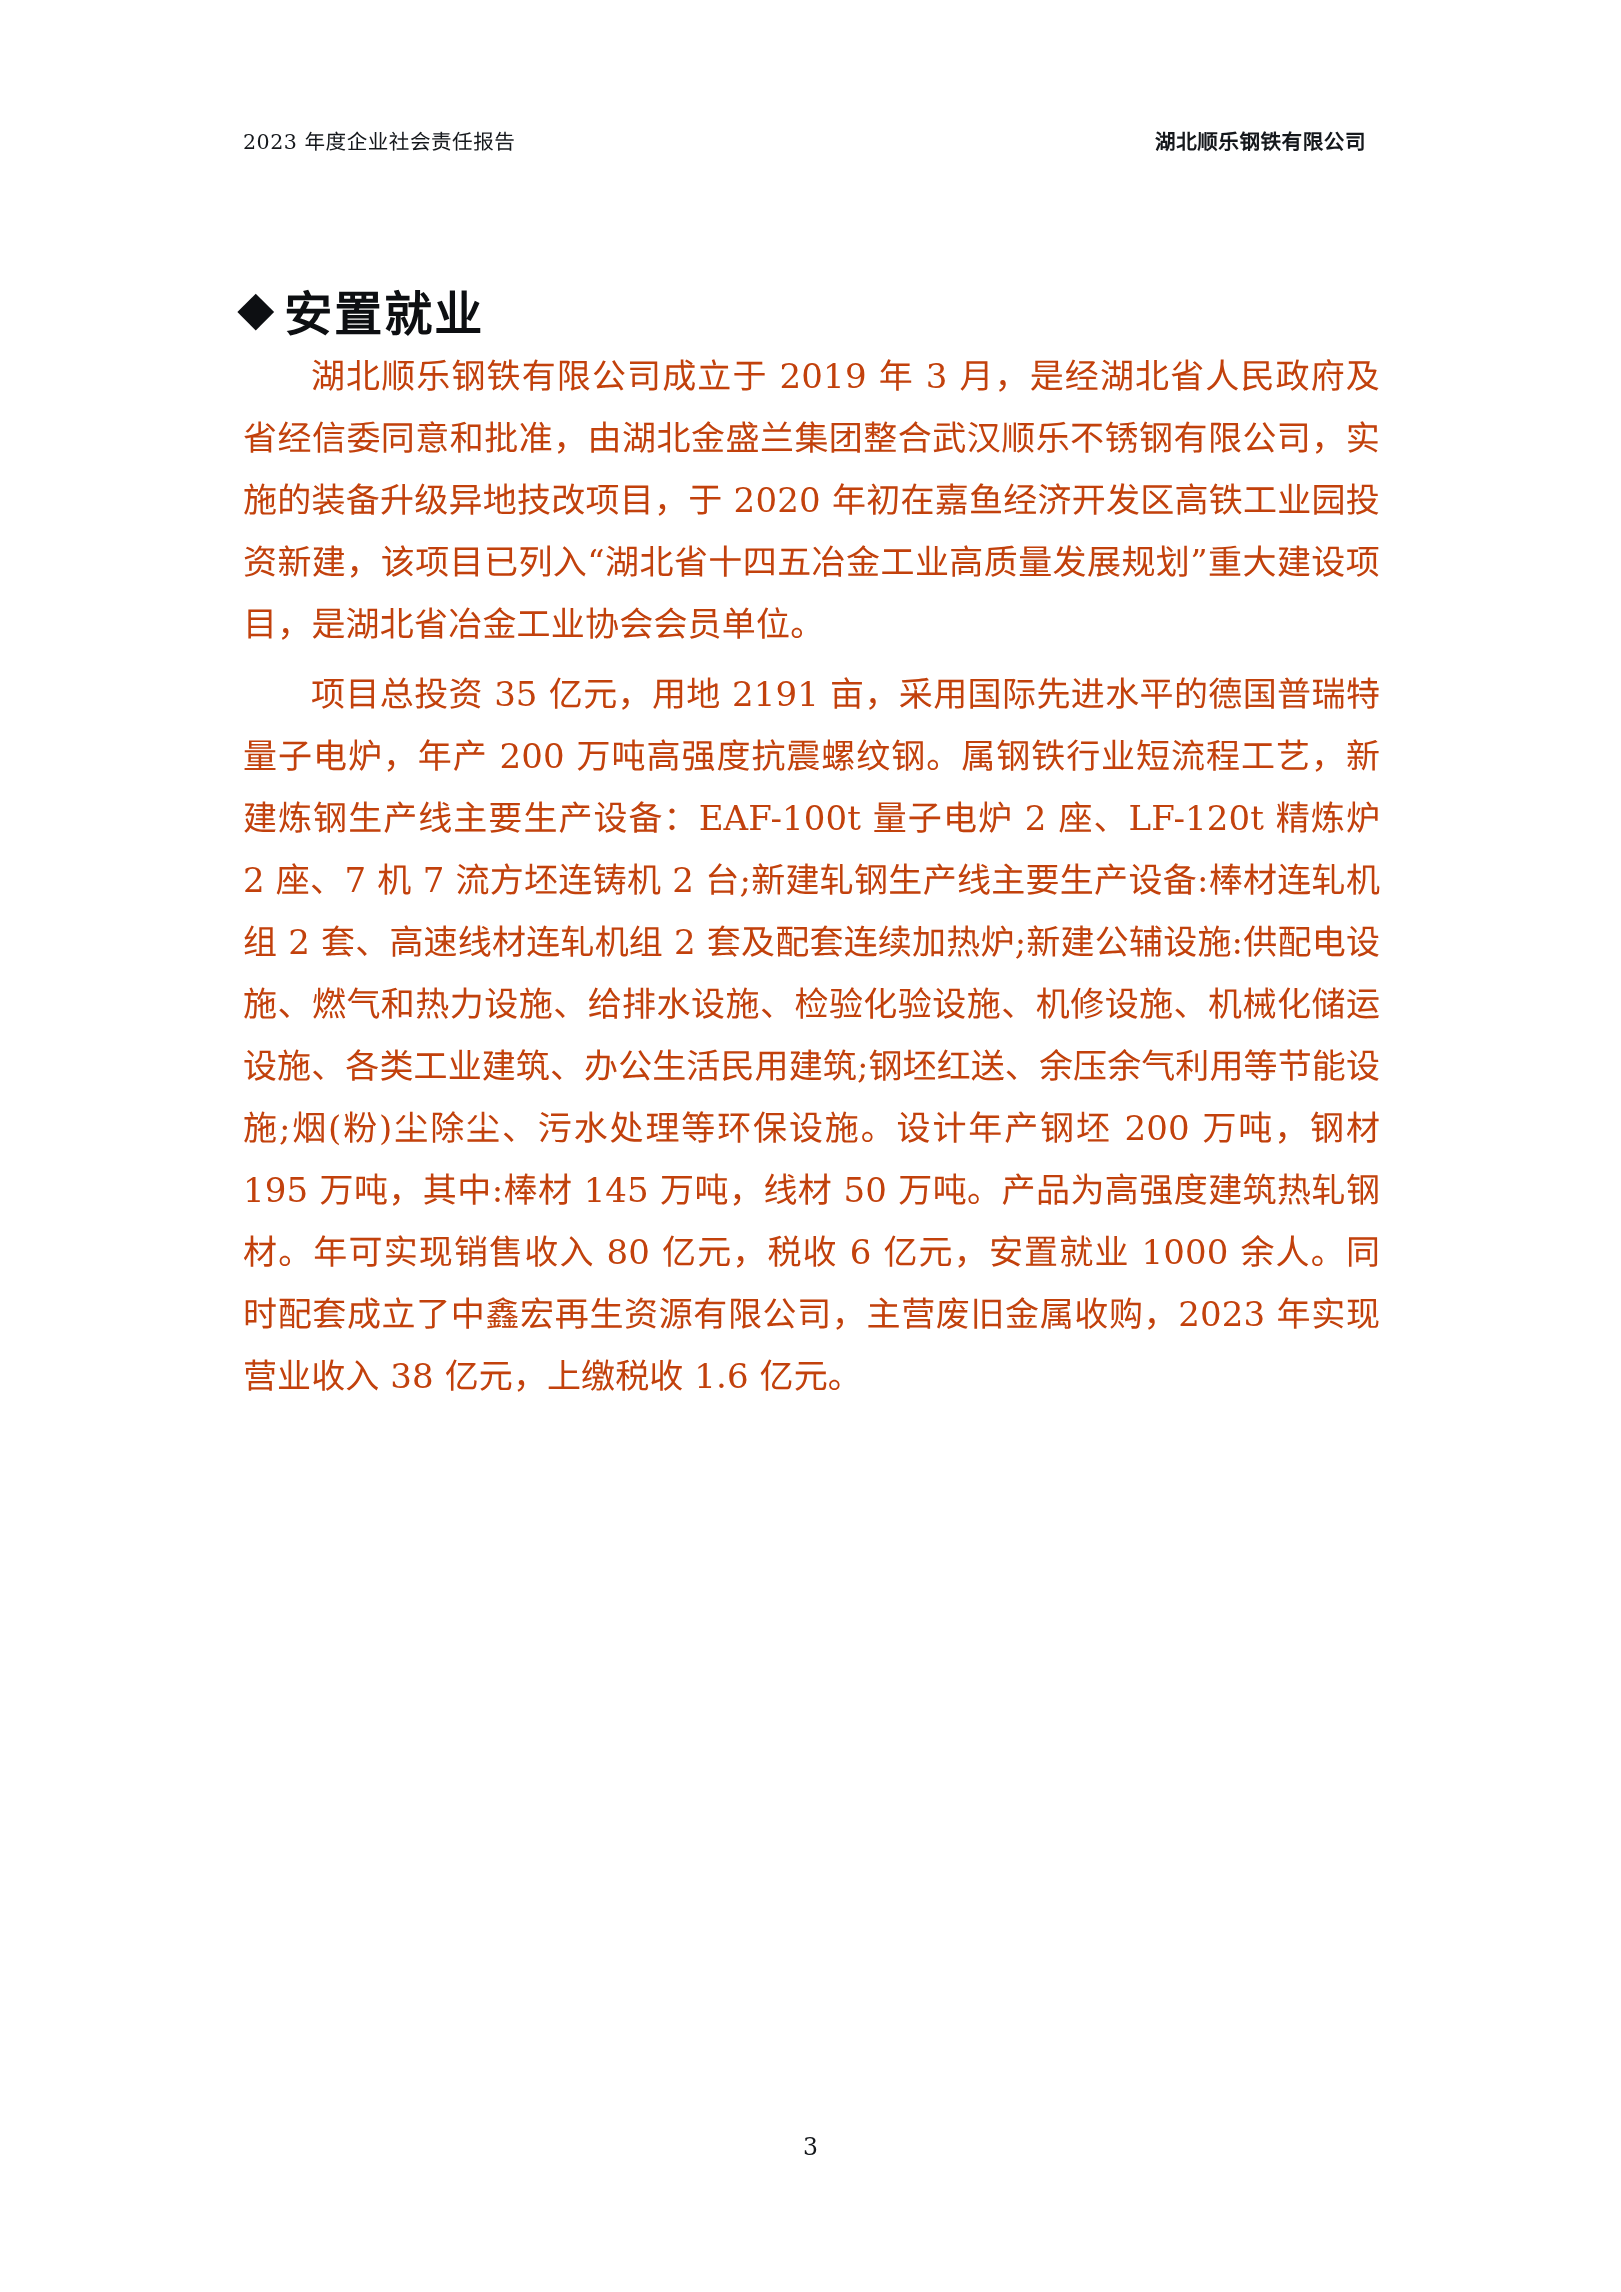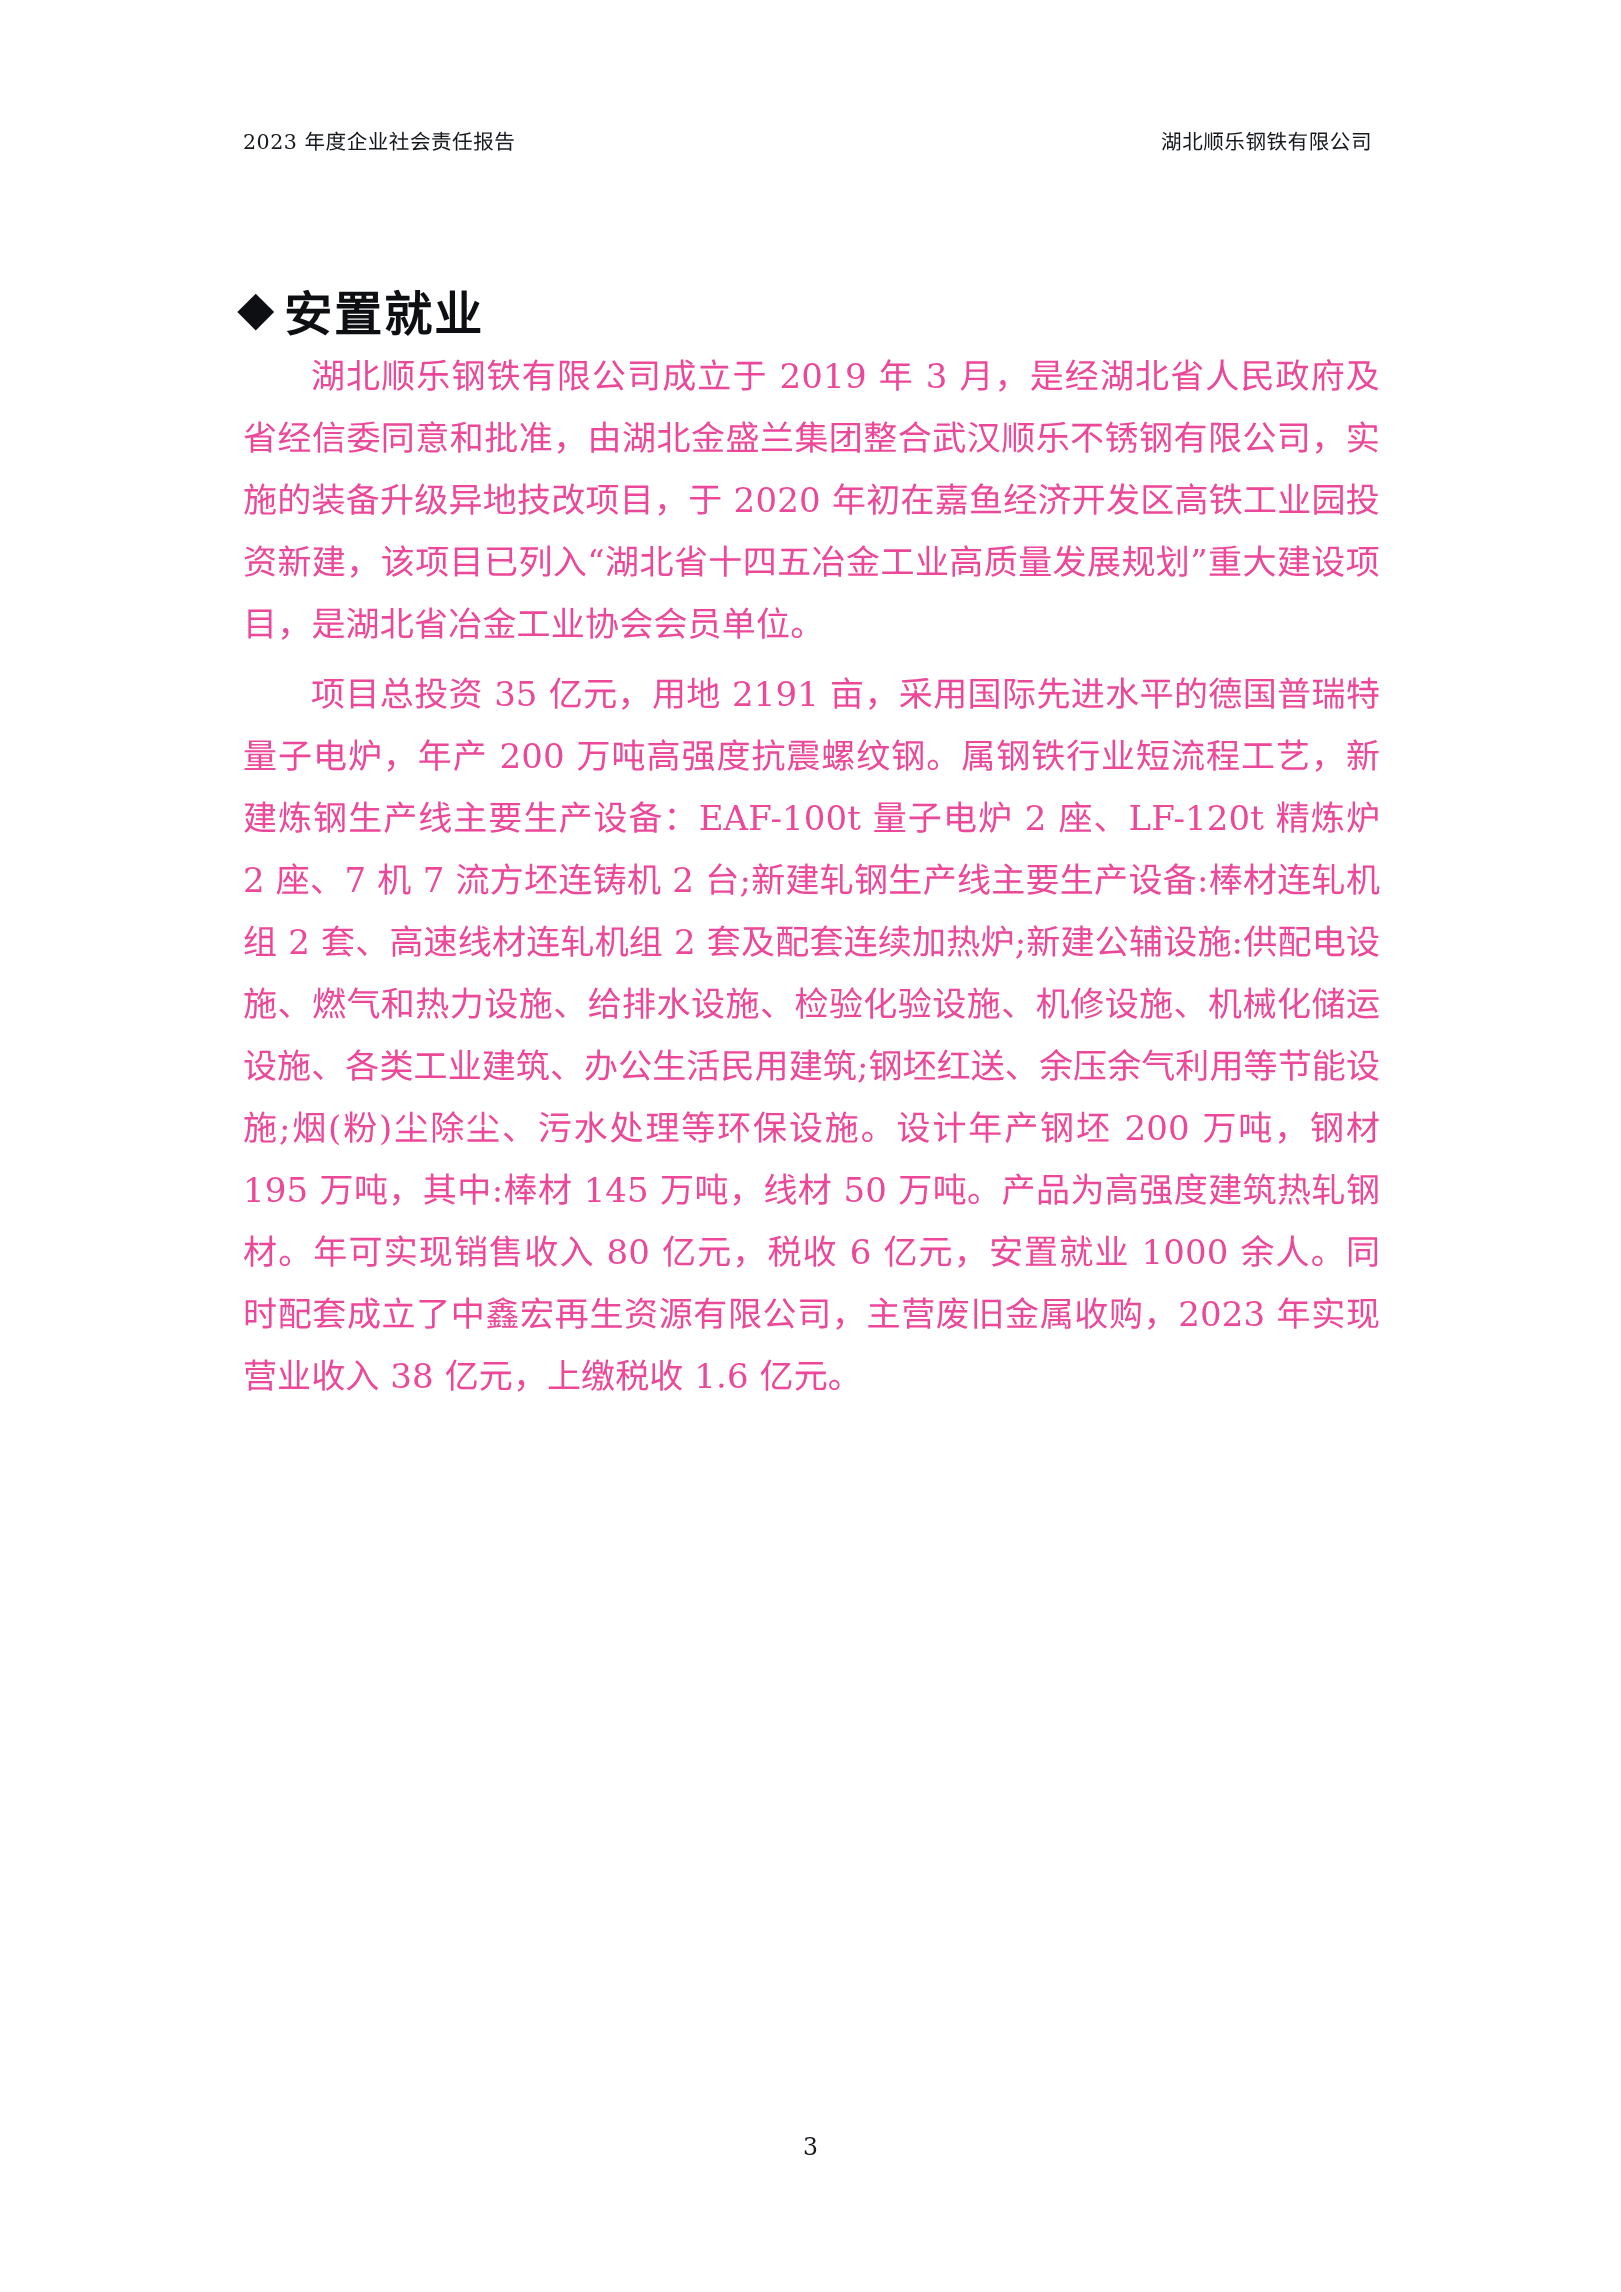--- a/index.html
+++ b/index.html
@@ -32,21 +32,22 @@
     align-items: flex-end;
     font-size: 20.6px;
     letter-spacing: 0.5px;
     color: #15181c;
   }
   .header .hdr-left,
   .header .hdr-right {
     white-space: nowrap;
   }
   .header .hdr-right {
-    margin-right: 6px;
+    margin-right: 12px;
+    font-weight: bold;
   }
   .header-rule {
     position: absolute;
     top: 157px;
     left: 243px;
     right: 243px;
     height: 1px;
     background: #ffffff;
   }
   
@@ -79,21 +80,21 @@
     left: 243px;
     width: 1137px;
   }
   .para {
     font-size: 34px;
     line-height: 62px;
     text-align: justify;
     text-justify: inter-ideograph;
     text-indent: 2em;
     margin: 0 0 5.9px 0;
-    color: #ec4899;
+    color: #c2410c;
     letter-spacing: 0.2px;
   }
   .para.p2 {
     margin-top: 7.8px;
     letter-spacing: 0.1px;
   }
   
   .page-number {
     position: absolute;
     bottom: 132px;

